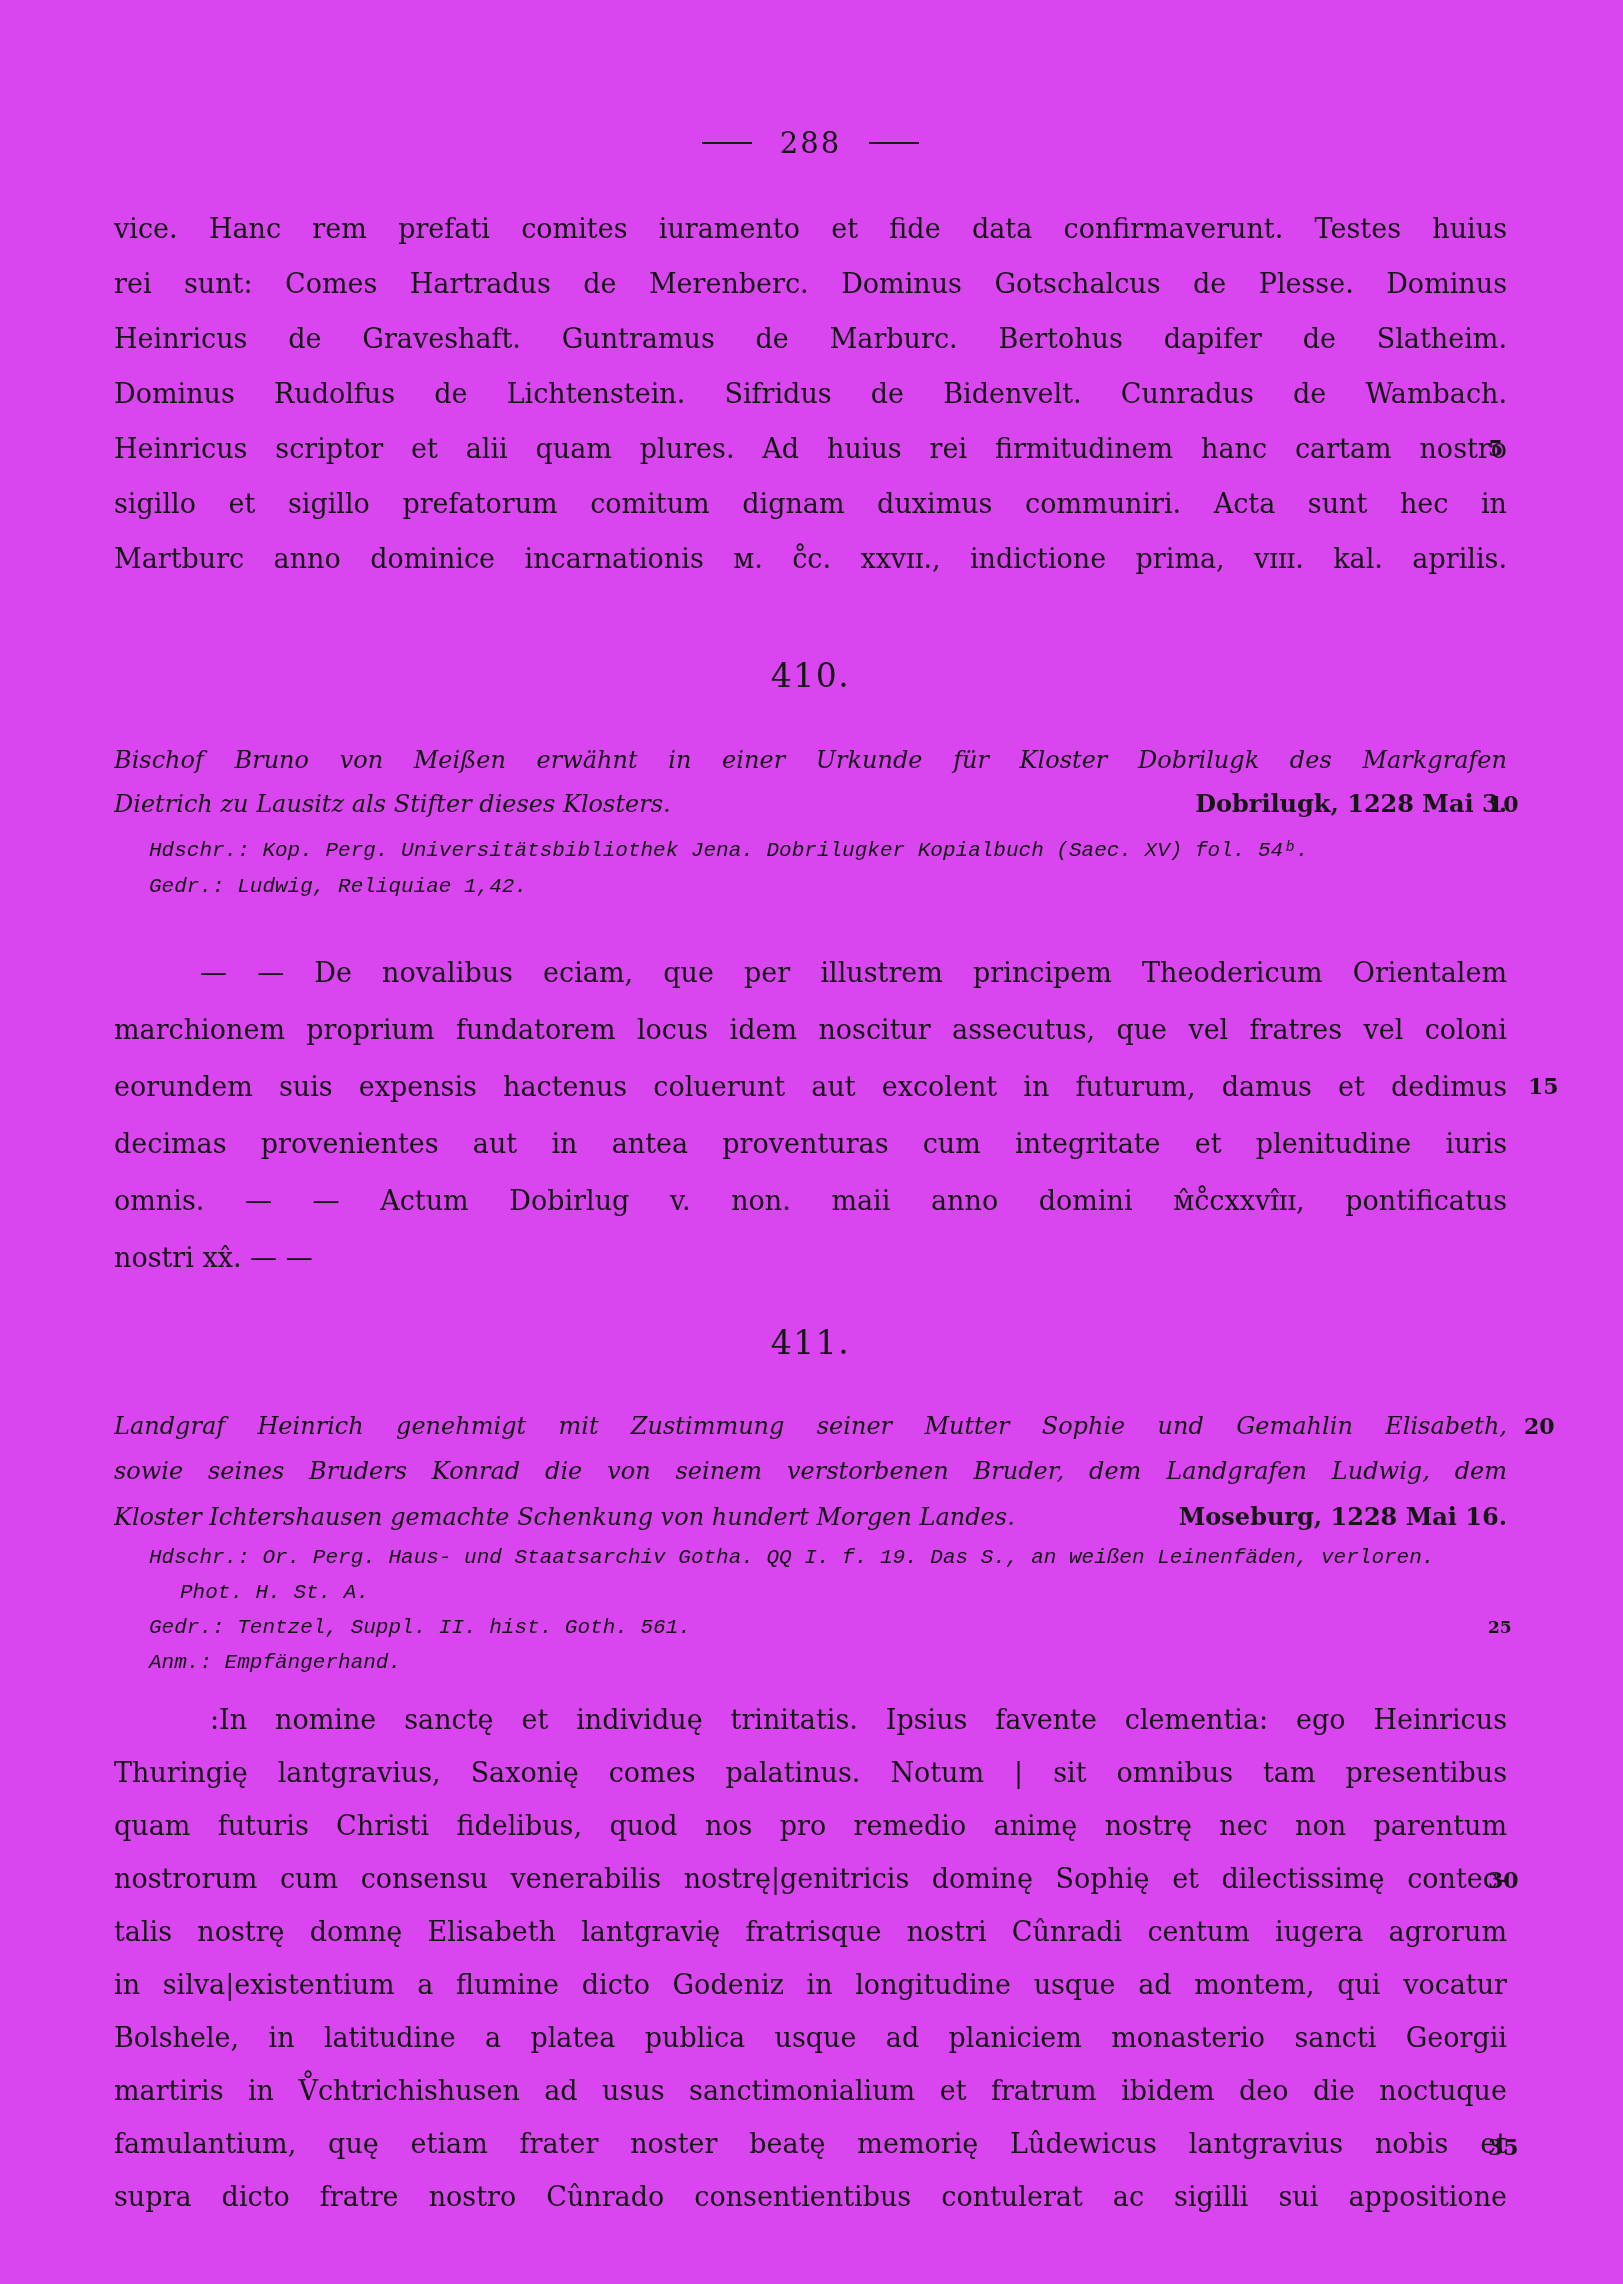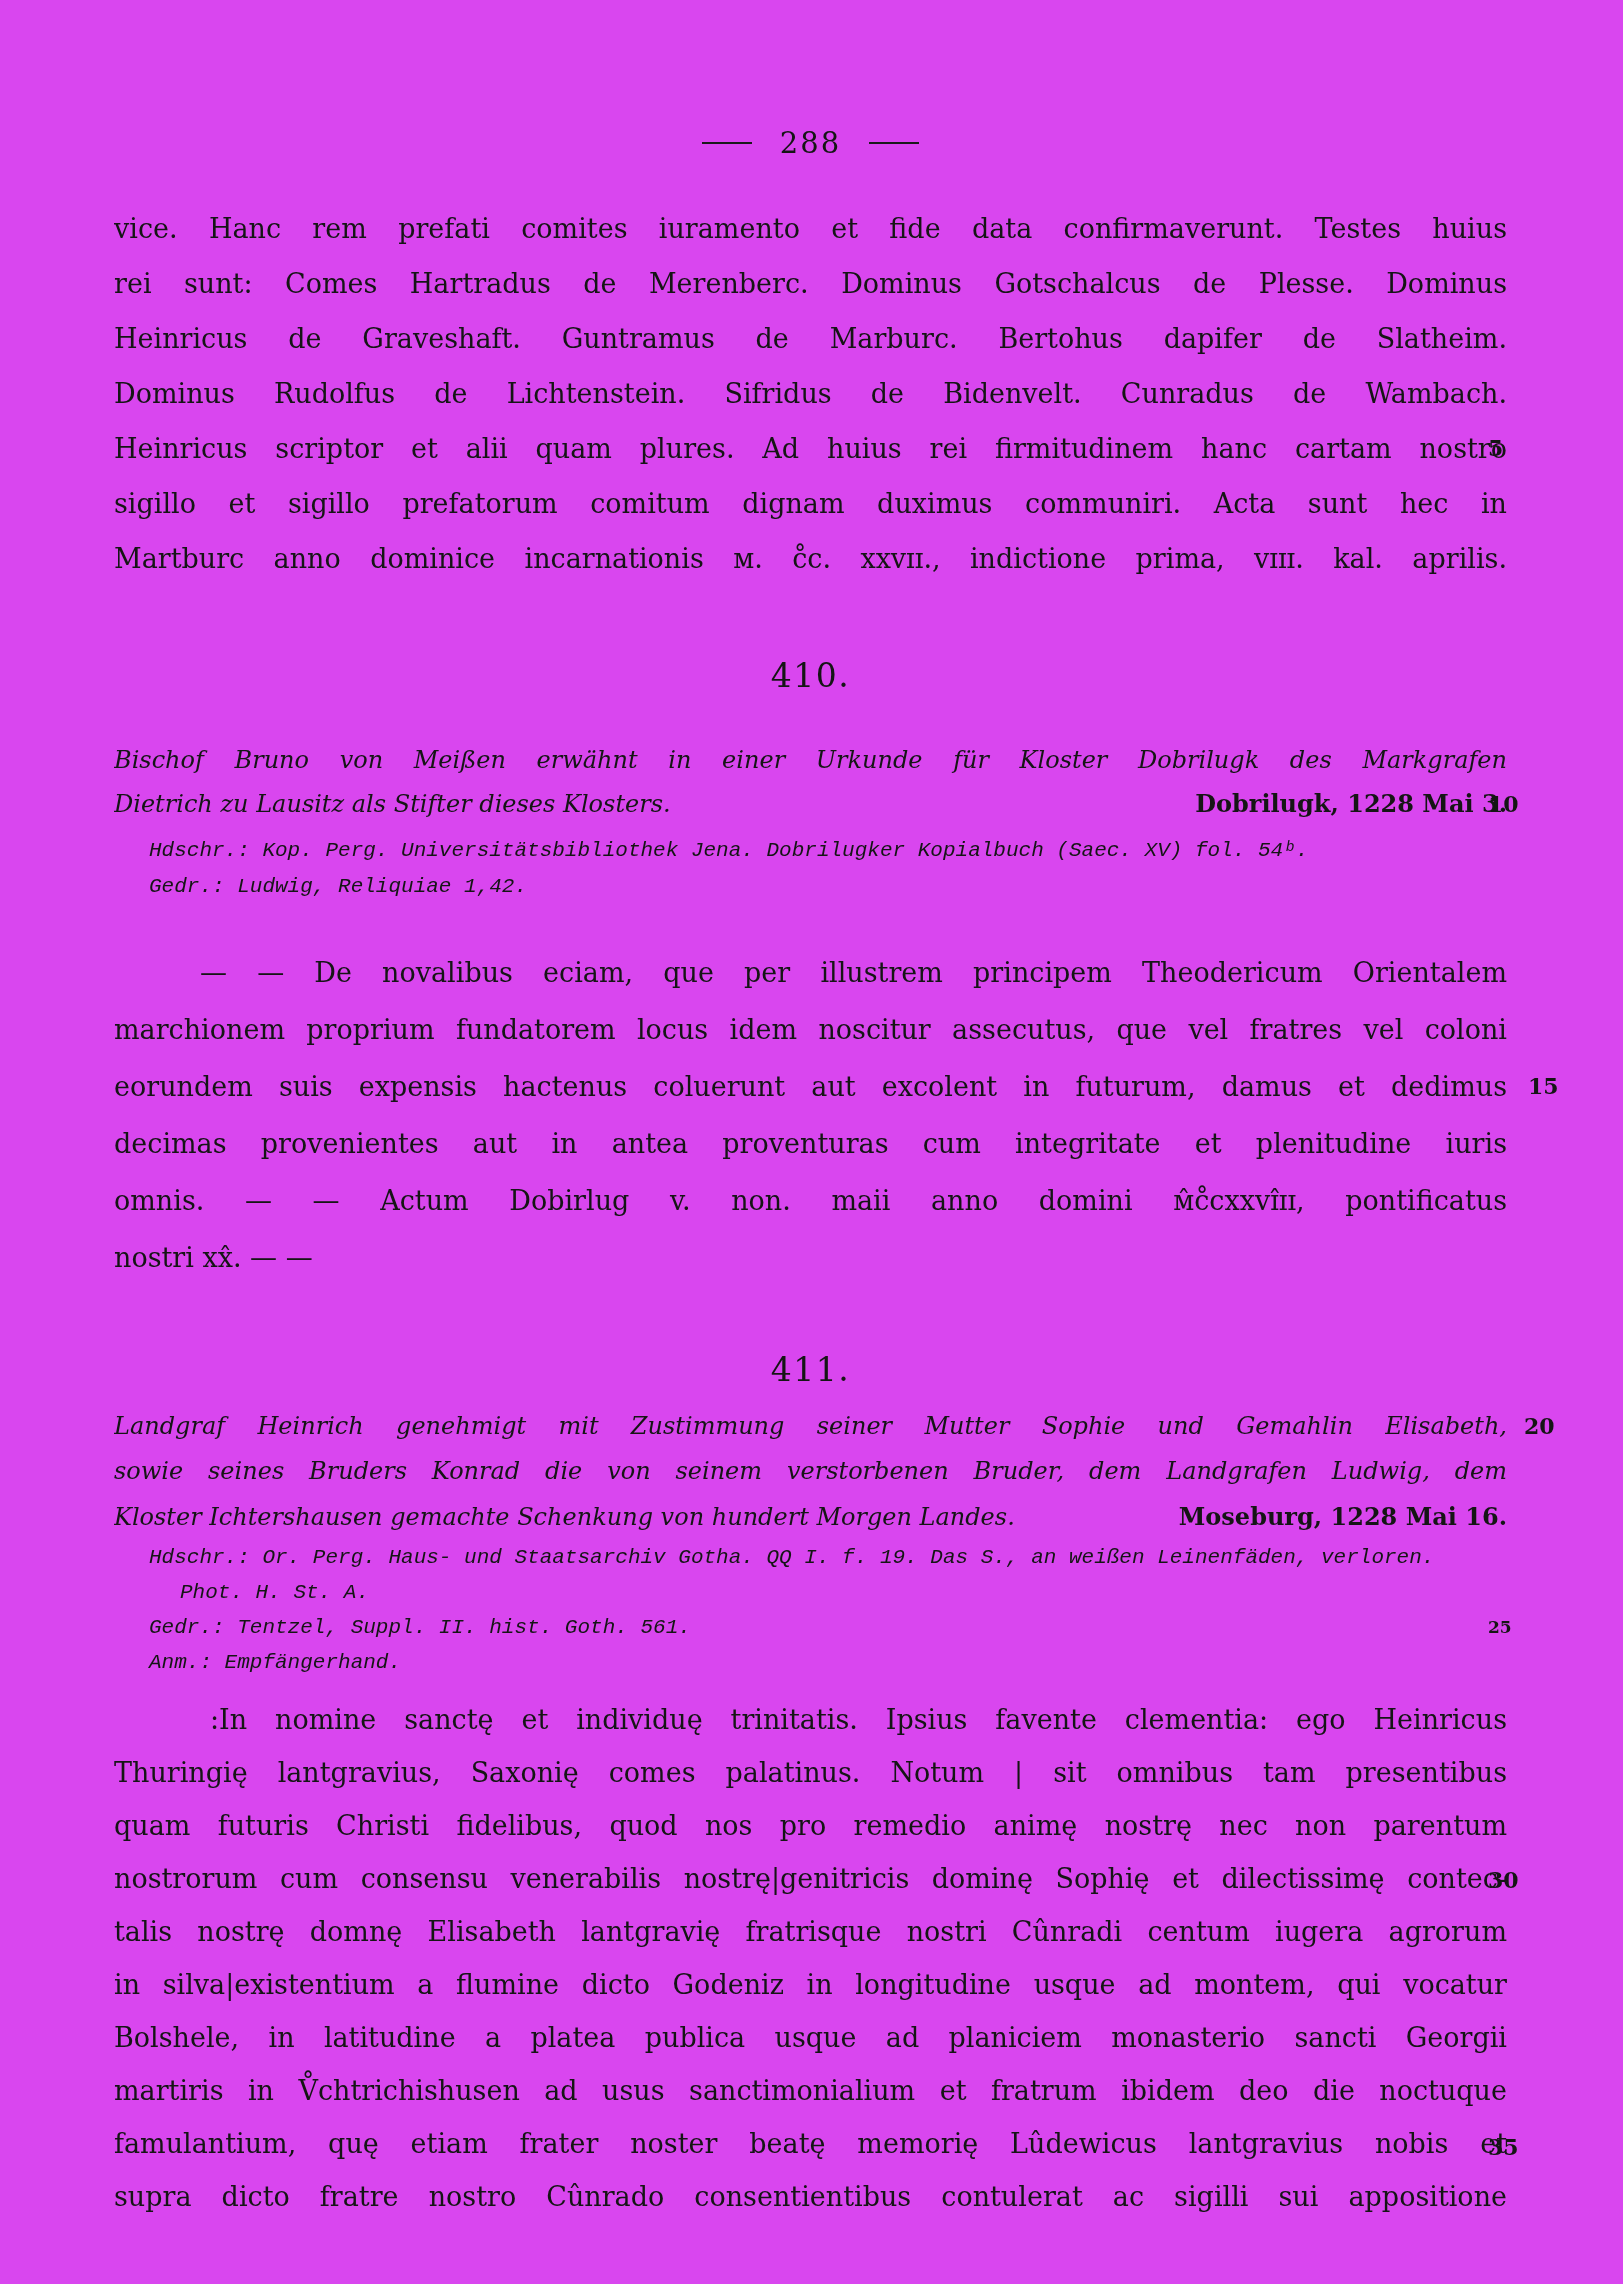--- a/index.html
+++ b/index.html
@@ -148,21 +148,21 @@
 
   <div class="col bodytext b410" style="top:944px;">
     <div class="jline indent">— — De novalibus eciam, que per illustrem principem Theodericum Orientalem</div>
     <div class="jline">marchionem proprium fundatorem locus idem noscitur assecutus, que vel fratres vel coloni</div>
     <div class="jline">eorundem suis expensis hactenus coluerunt aut excolent in futurum, damus et dedimus</div>
     <div class="jline">decimas provenientes aut in antea proventuras cum integritate et plenitudine iuris</div>
     <div class="jline">omnis. — — Actum Dobirlug v. non. maii anno domini ᴍ̂c̊cxxᴠɪ̂ɪɪ, pontificatus</div>
     <div class="jline lastline">nostri xx̂. — —</div>
   </div>
 
-  <div class="col entry-head" style="top:1318px;margin-top:27px;">411.</div>
+  <div class="col entry-head" style="top:1318px;">411.</div>
 
   <div class="col regest r411" style="top:1404px;">
     <div class="jline">Landgraf Heinrich genehmigt mit Zustimmung seiner Mutter Sophie und Gemahlin Elisabeth,</div>
     <div class="jline">sowie seines Bruders Konrad die von seinem verstorbenen Bruder, dem Landgrafen Ludwig, dem</div>
     <div class="jline mixed">
       <span class="reg-left">Kloster Ichtershausen gemachte Schenkung von hundert Morgen Landes.</span>
       <span class="reg-date">Moseburg, 1228 Mai 16.</span>
     </div>
   </div>
 

